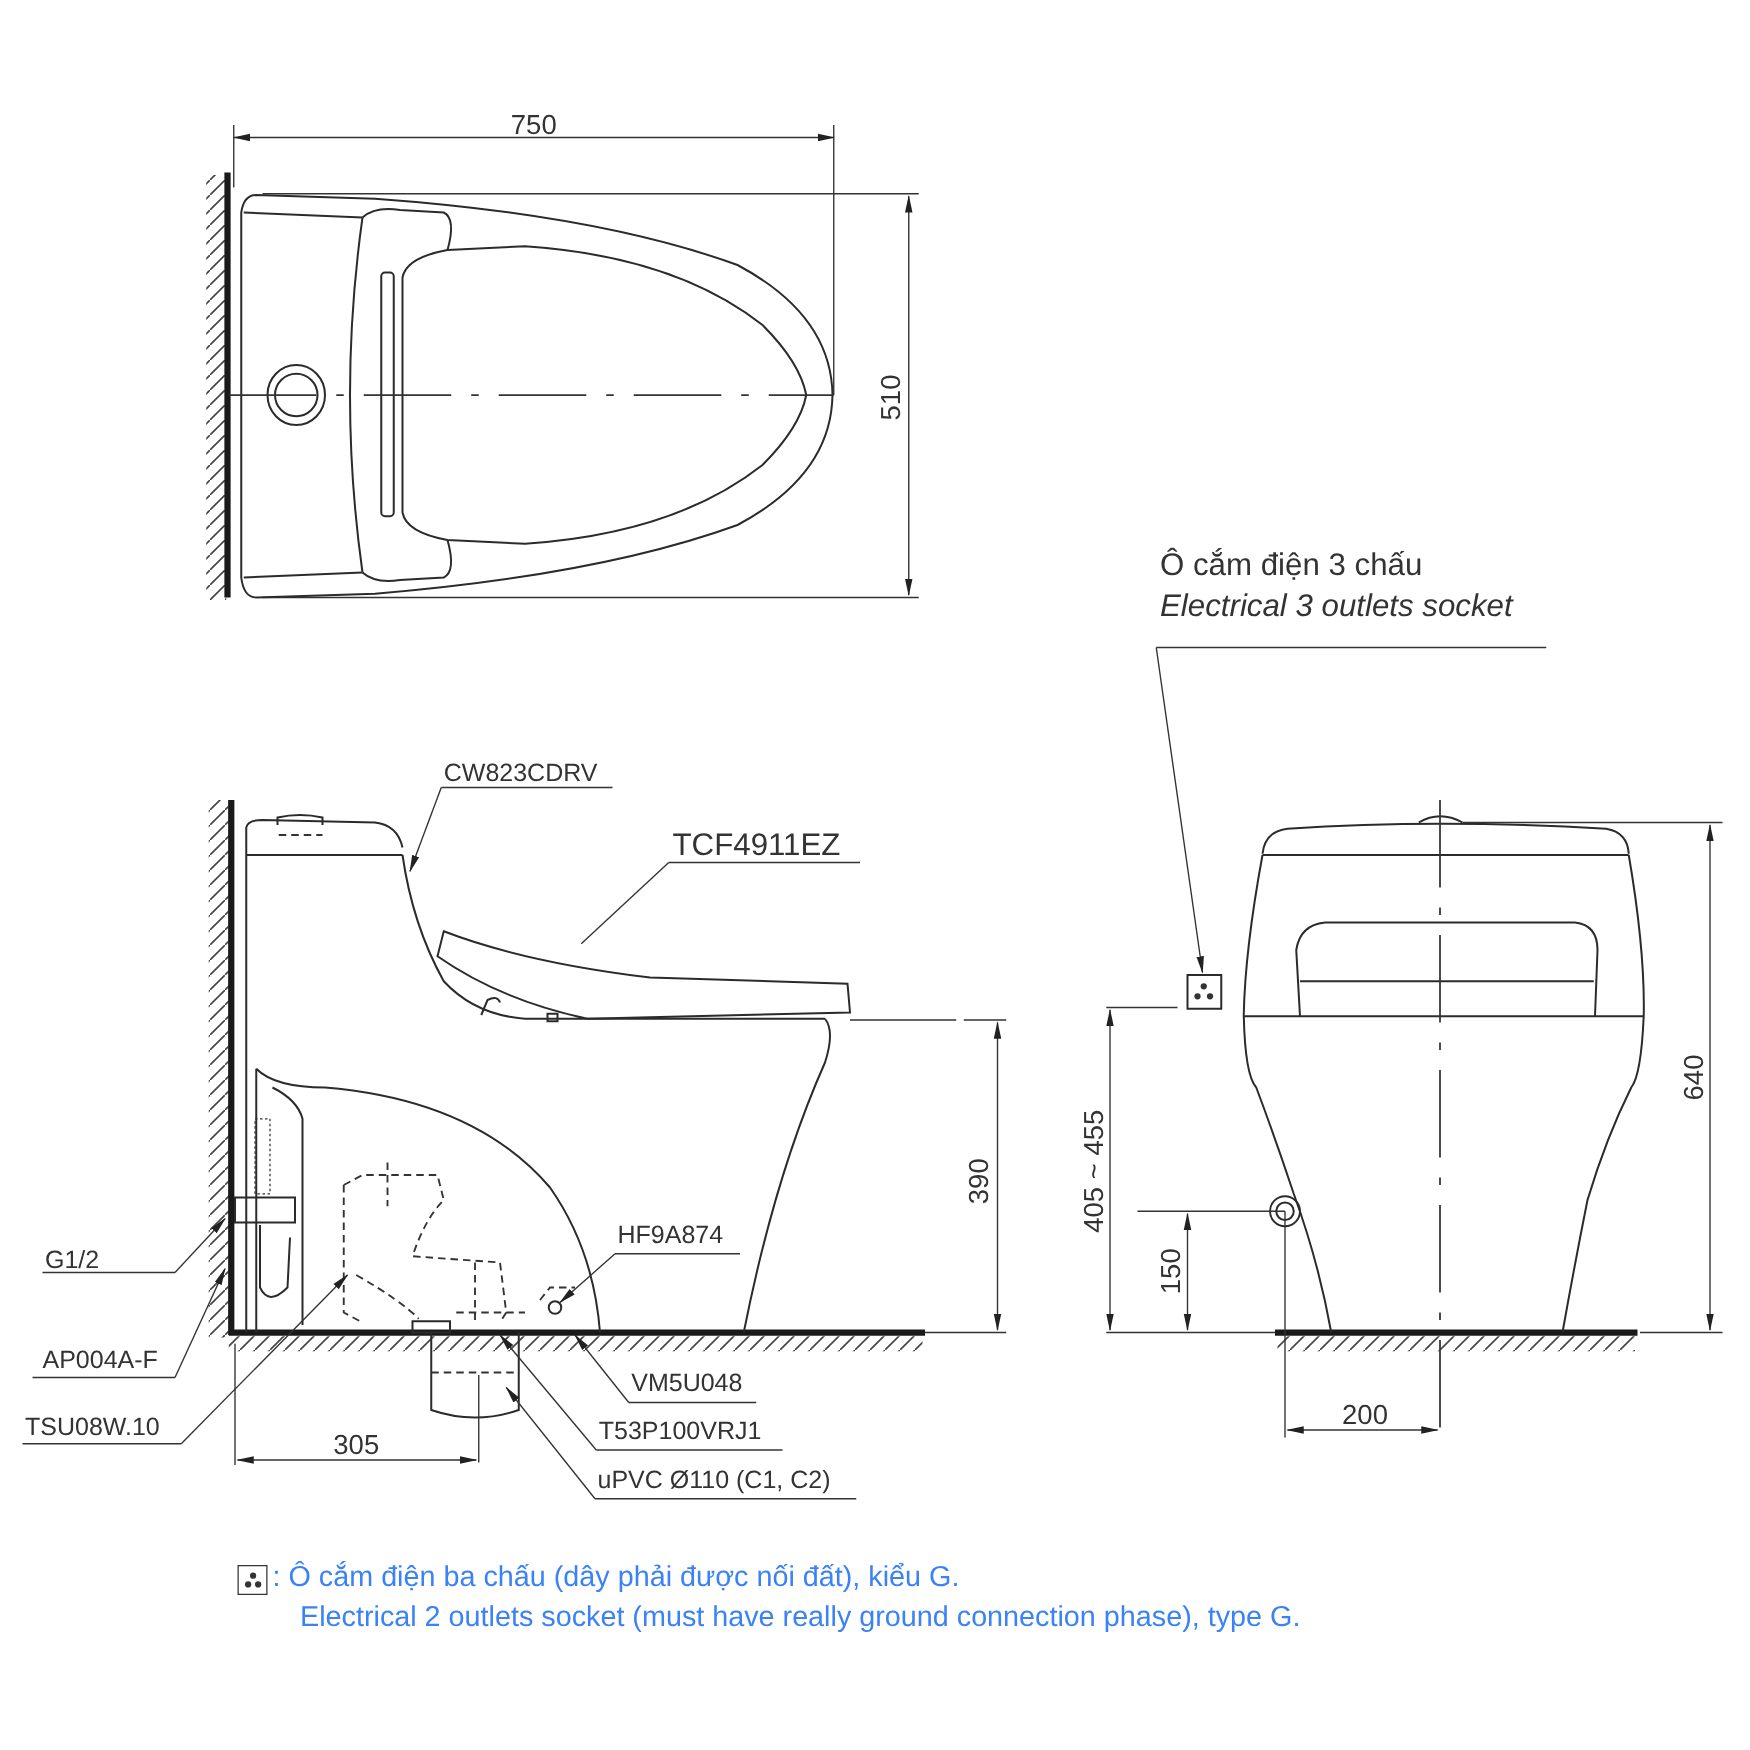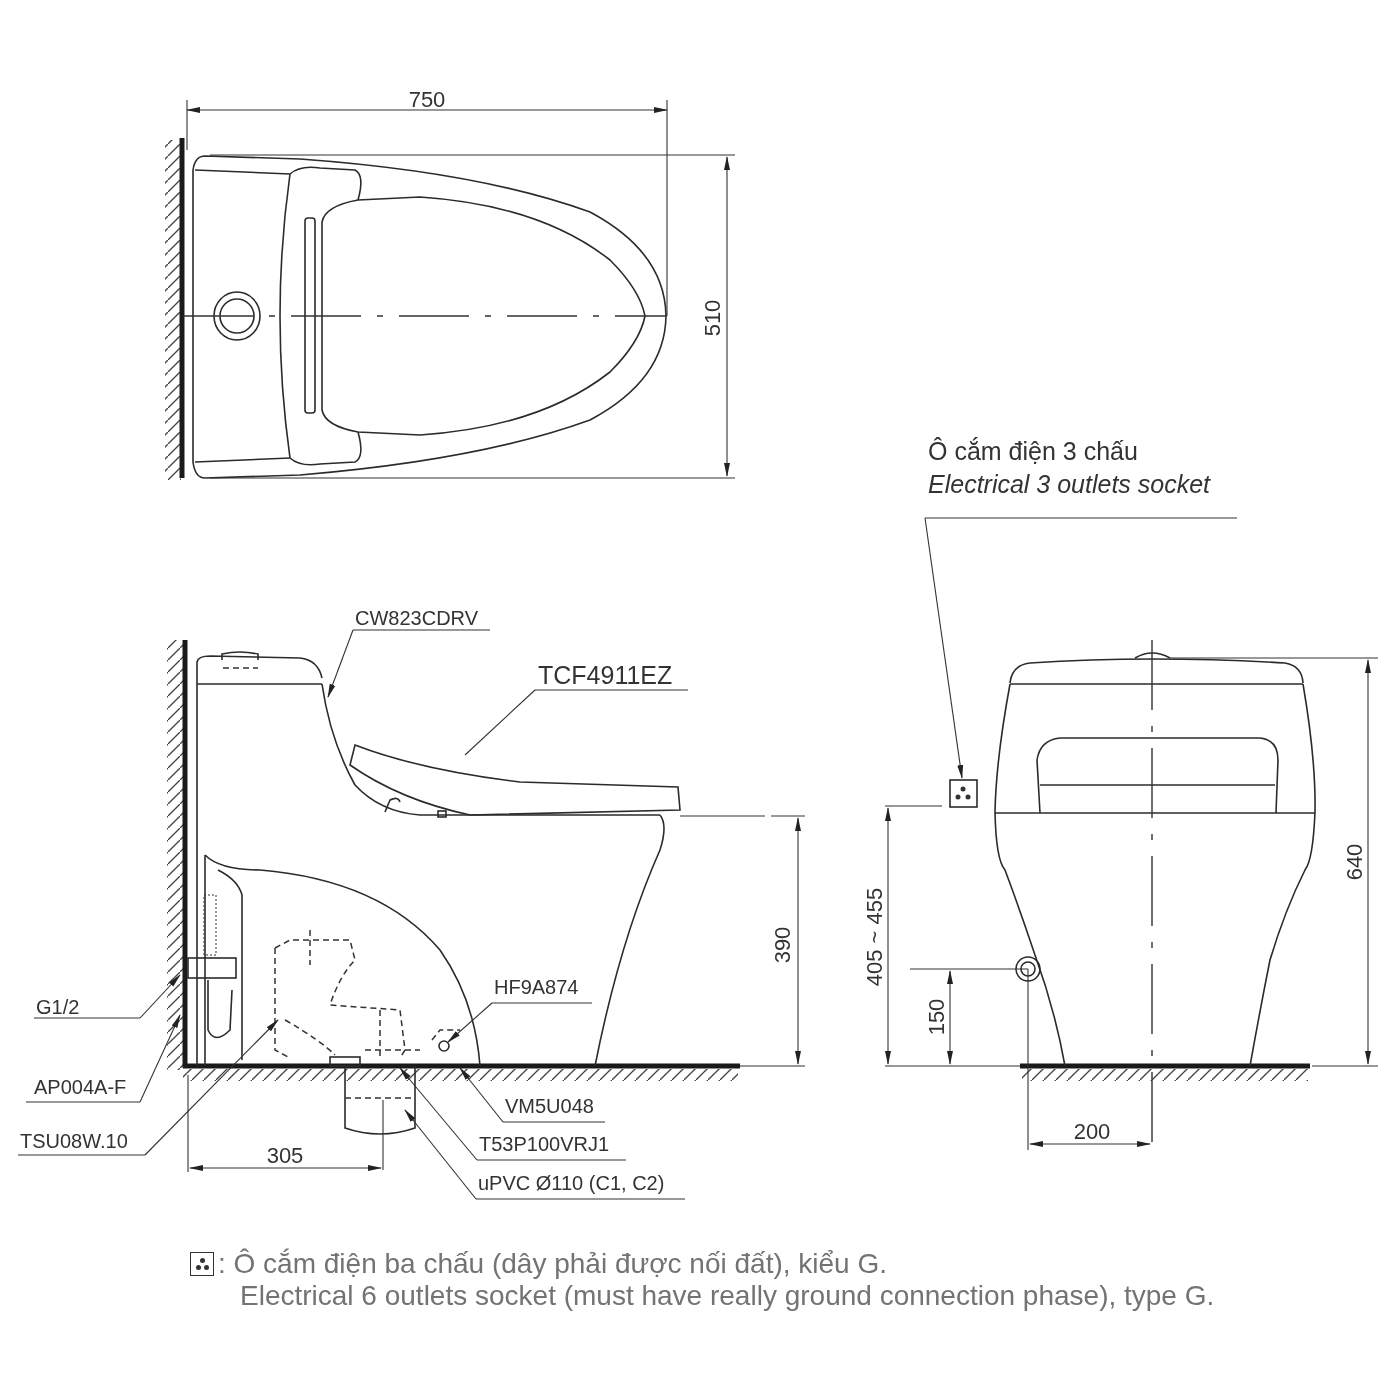--- a/index.html
+++ b/index.html
@@ -7,21 +7,21 @@
            font-family: "Liberation Sans", sans-serif; color: #2a2a2a; }
     svg.drawing { position: absolute; left: 0; top: 0; width: 1400px; height: 1400px; }
     .ln { stroke: #2b2b2b; stroke-width: 1.6; fill: none; }
     .thin { stroke: #333; stroke-width: 1.1; fill: none; }
     .dash { stroke: #333; stroke-width: 1.5; fill: none; stroke-dasharray: 6 4; }
     .center { stroke: #333; stroke-width: 1.4; fill: none; stroke-dasharray: 70 16 6 16; }
     .hatch { stroke: #444; stroke-width: 1.3; }
     .label { font-family: "Liberation Sans", sans-serif; font-size: 20px; fill: #333; }
     .dim { font-family: "Liberation Sans", sans-serif; font-size: 22px; fill: #333; }
     .big { font-family: "Liberation Sans", sans-serif; font-size: 25px; fill: #333; }
-    .note { position: absolute; font-size: 28px; color: #737373; white-space: nowrap; }
+    .note { position: absolute; font-size: 23px; color: #3b82f6; white-space: nowrap; }
     .legend-box { position: absolute; left: 190px; top: 1252px; width: 24px; height: 24px;
                   border: 1.5px solid #333; box-sizing: border-box; }
     .legend-box .dot { position: absolute; width: 5px; height: 5px; background: #333; border-radius: 50%; }
   </style>
 </head>
 <body>
 
 <svg class="drawing" viewBox="0 0 1400 1400" xmlns="http://www.w3.org/2000/svg">
   <defs>
     <marker id="arr" markerWidth="14" markerHeight="8" refX="13" refY="4" orient="auto-start-reverse" markerUnits="userSpaceOnUse">
@@ -201,13 +201,13 @@
     <text class="dim" transform="translate(1362,862) rotate(-90)" text-anchor="middle">640</text>
   </g>
 </svg>
 
 <div class="legend-box">
   <span class="dot" style="left:9px;top:5px;"></span>
   <span class="dot" style="left:5px;top:12px;"></span>
   <span class="dot" style="left:13px;top:12px;"></span>
 </div>
 <div class="note" style="left:218px; top:1248px;">: Ô cắm điện ba chấu (dây phải được nối đất), kiểu G.</div>
-<div class="note" style="left:240px; top:1280px;">Electrical 6 outlets socket (must have really ground connection phase), type G.</div>
+<div class="note" style="left:240px; top:1280px;">Electrical 2 outlets socket (must have really ground connection phase), type G.</div>
 
 </body></html>

